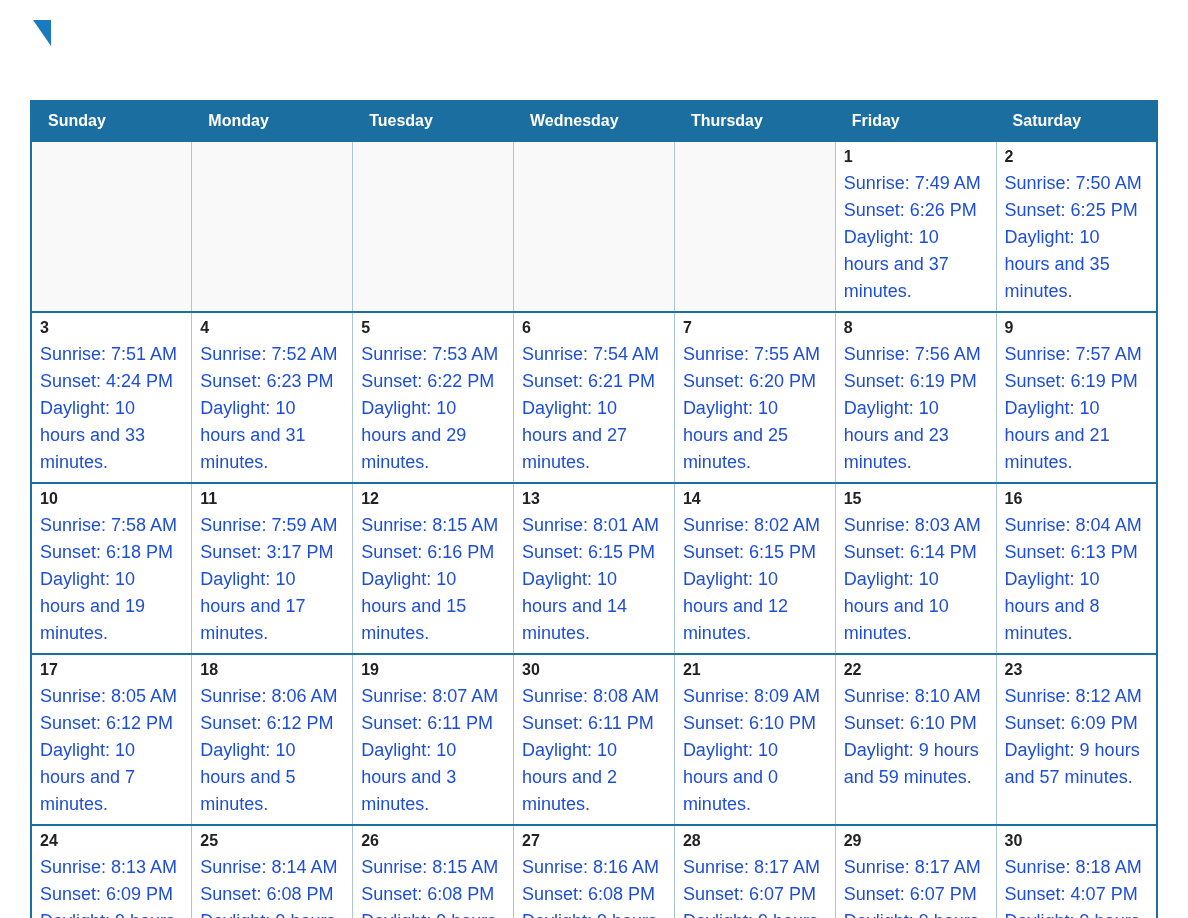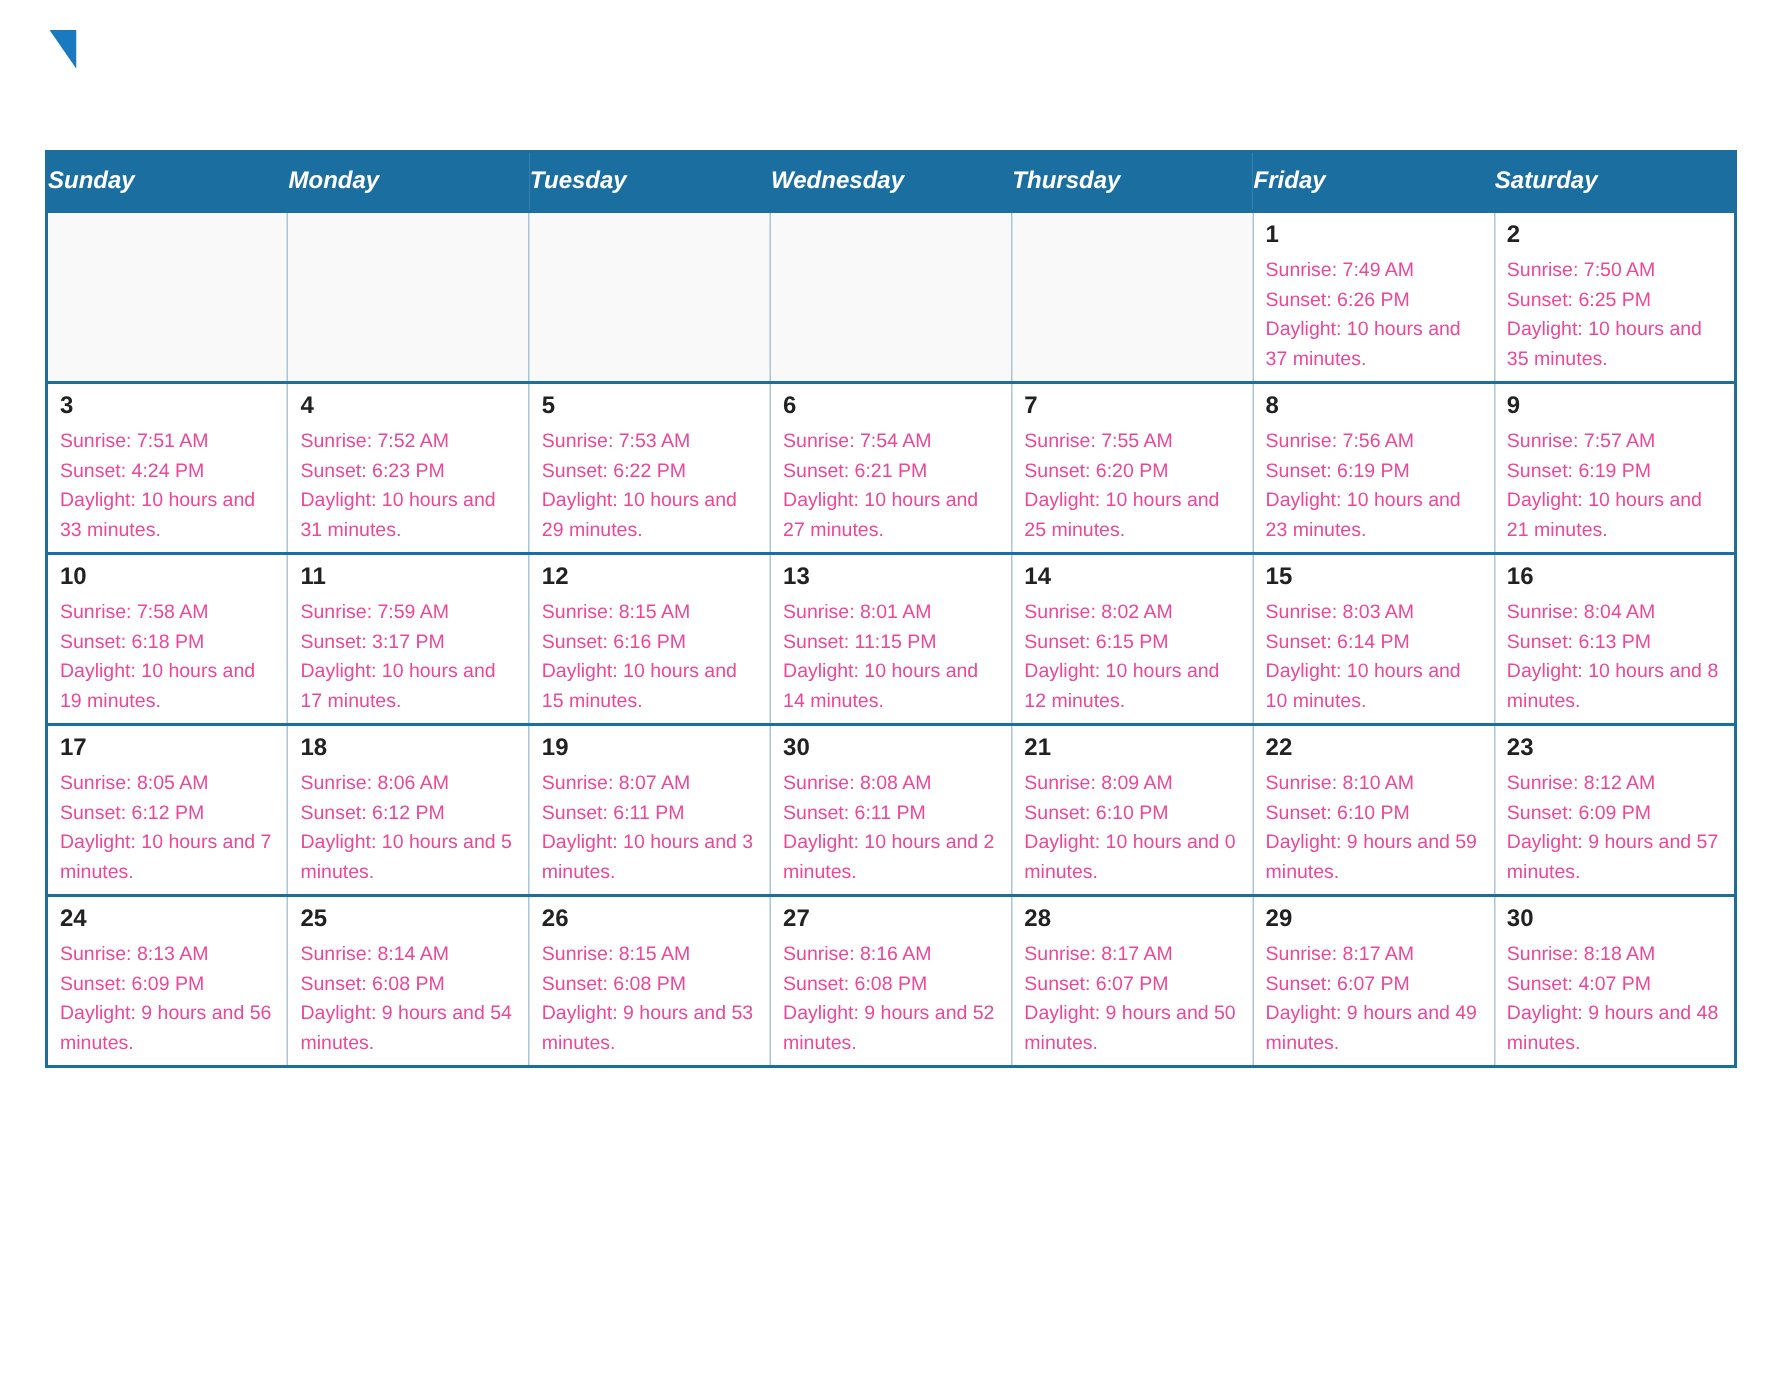--- a/index.html
+++ b/index.html
@@ -40,24 +40,23 @@
     .calendar {
       width: 100%;
       border-collapse: collapse;
       border: 2px solid #1a6fa0;
     }
     .calendar th {
       background-color: #1a6fa0;
       color: #fff;
       font-size: 16px;
       font-weight: 600;
-      padding: 10px 0;
+      padding: 10px 16px;
       text-align: left;
       border: 1px solid #1a6fa0;
-      font-style: italic;
     }
     .calendar td {
       vertical-align: top;
       border: 1px solid #aac4d8;
       padding: 6px 8px;
       width: calc(100% / 7);
       min-height: 100px;
       font-size: 13px;
       color: #333;
     }
@@ -65,23 +64,23 @@
       border-bottom: 2px solid #1a6fa0;
     }
     .day-number {
       font-size: 16px;
       font-weight: bold;
       color: #222;
       display: block;
       margin-bottom: 4px;
     }
     .day-info {
-      font-size: 13px;
+      font-size: 18px;
       line-height: 1.5;
-      color: #ec4899;
+      color: #1d4ed8;
     }
     .empty-cell {
       background: #f9f9f9;
     }
     .logo-row {
       display: flex;
       align-items: center;
     }
     .logo-general {
       font-size: 30px;
@@ -216,21 +215,21 @@
         </td>
         <td>
           <span class="day-number">12</span>
           <div class="day-info">Sunrise: 8:15 AM
 Sunset: 6:16 PM
 Daylight: 10 hours and 15 minutes.</div>
         </td>
         <td>
           <span class="day-number">13</span>
           <div class="day-info">Sunrise: 8:01 AM
-Sunset: 11:15 PM
+Sunset: 6:15 PM
 Daylight: 10 hours and 14 minutes.</div>
         </td>
         <td>
           <span class="day-number">14</span>
           <div class="day-info">Sunrise: 8:02 AM
 Sunset: 6:15 PM
 Daylight: 10 hours and 12 minutes.</div>
         </td>
         <td>
           <span class="day-number">15</span>

